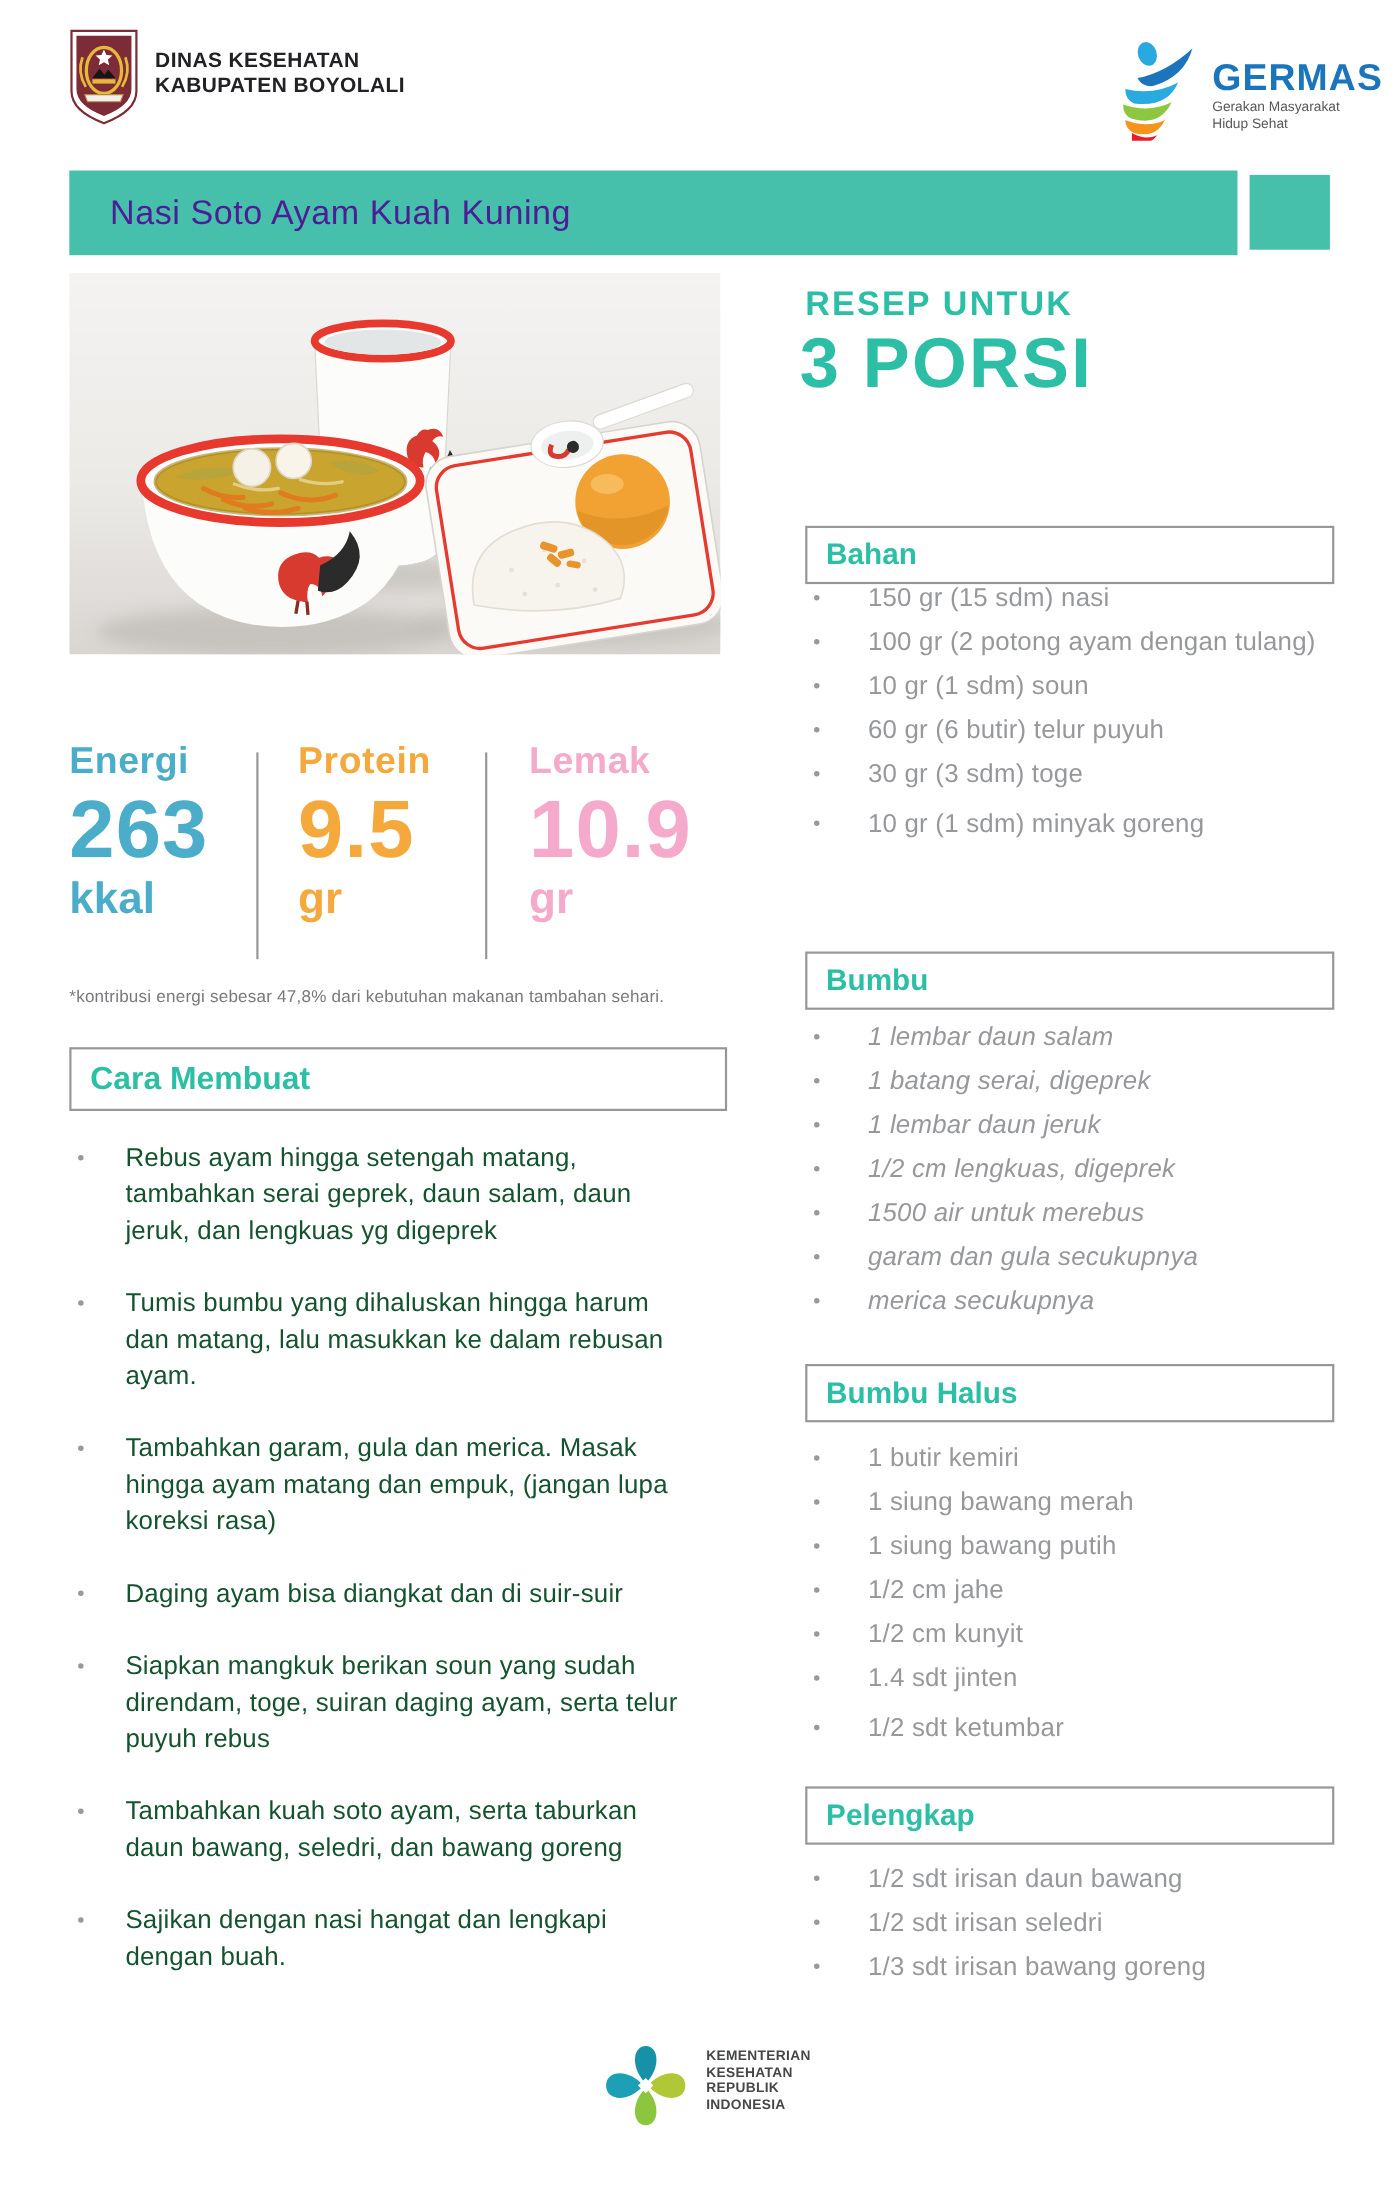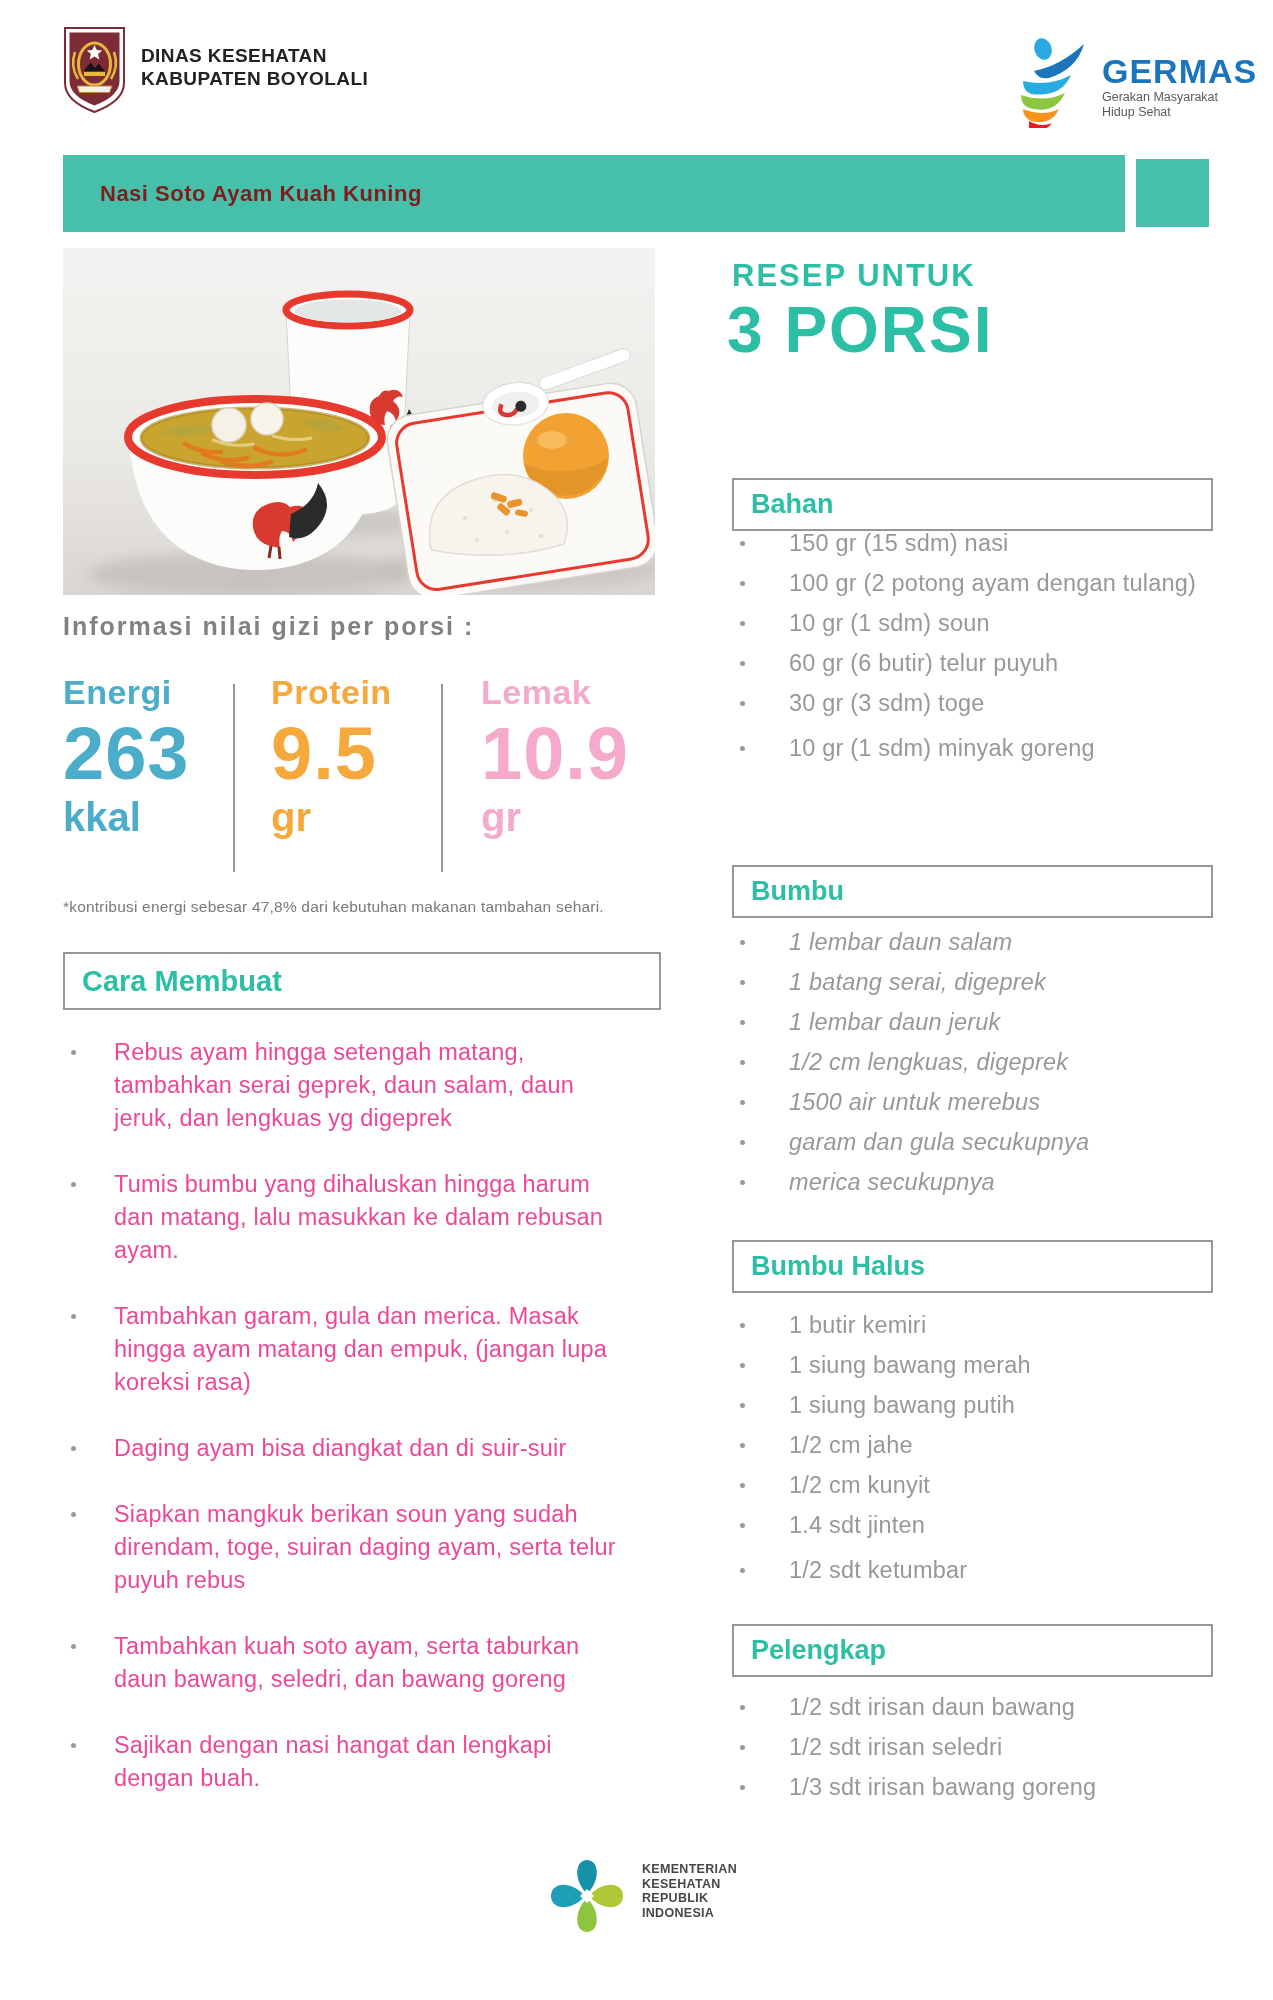--- a/index.html
+++ b/index.html
@@ -11,21 +11,21 @@
   .crest { position:absolute; left:63px; top:26px; width:63px; height:88px; }
   .agency { position:absolute; left:141px; top:44px; font-size:19px; font-weight:bold; color:#232125; line-height:23px; letter-spacing:.4px; }
   .germas { position:absolute; left:1000px; top:36px; display:flex; align-items:flex-start; }
   .germas-icon { width:100px; height:92px; }
   .germas-words { margin-left:2px; margin-top:18px; }
   .germas-name { font-size:34px; font-weight:800; color:#1b75bc; letter-spacing:1px; line-height:34px; }
   .germas-tagline { font-size:12.5px; color:#58595b; line-height:15px; margin-top:2px; }
 
   
   .title-bar { position:absolute; left:63px; top:155px; width:1062px; height:77px; background:#46c0ab; display:flex; align-items:center; padding-left:37px; }
-  .title-bar span { color:#7f1d1d; font-size:22px; font-weight:700; letter-spacing:.5px; }
+  .title-bar span { color:#4c1d95; font-size:31px; font-weight:400; letter-spacing:.5px; }
   .title-square { position:absolute; left:1136px; top:159px; width:73px; height:68px; background:#46c0ab; }
 
   
   .photo { position:absolute; left:63px; top:248px; width:592px; height:347px; }
 
   
   .info-heading { position:absolute; left:63px; top:612px; font-size:25px; font-weight:800; color:#7f8285; letter-spacing:2px; }
   .nutri-row { position:absolute; left:63px; top:672px; width:600px; display:flex; }
   .nutri-col { display:flex; flex-direction:column; }
   .nutri-col.c1 { width:170px; }
@@ -50,21 +50,21 @@
   .bahan-box { top:478px; }
   .bumbu-box { top:865px; }
   .bhalus-box { top:1240px; }
   .pelengkap-box { top:1624px; }
 
   
   ul { list-style:none; }
   .dot { flex:none; width:5px; height:5px; border-radius:50%; background:#97999c; margin-top:14px; margin-left:8px; }
   .steps { position:absolute; left:63px; top:1036px; width:600px; }
   .steps li { display:flex; margin-bottom:33px; }
-  .steps .txt { margin-left:38px; width:505px; font-size:23.5px; color:#ec4899; line-height:33px; letter-spacing:.2px; }
+  .steps .txt { margin-left:38px; width:505px; font-size:23.5px; color:#14532d; line-height:33px; letter-spacing:.2px; }
 
   .rc-list { position:absolute; left:732px; width:500px; }
   .rc-list li { display:flex; margin-bottom:9px; }
   .rc-list .txt { margin-left:44px; width:412px; font-size:23.5px; color:#96989b; line-height:31px; letter-spacing:.2px; }
   .rc-list .dot { margin-top:13px; }
   .bahan-list { top:528px; }
   .bahan-list li:last-child { margin-top:14px; }
   .bumbu-list { top:927px;font-style:italic; }
   .bhalus-list { top:1310px; }
   .bhalus-list li:last-child { margin-top:14px; }
@@ -197,21 +197,20 @@
         </g>
         <circle cx="166" cy="177" r="17" fill="#f6f1e6" stroke="#ded5c2" stroke-width="1.5"></circle>
         <circle cx="204" cy="171" r="16" fill="#f8f4ea" stroke="#ded5c2" stroke-width="1.5"></circle>
         <path d="M205 256 q-17 6 -15 23 q2 15 17 19 l10 2 q-2 -11 2 -17 q9 0 11 11 q10 -9 2 -23 q6 -6 14 -2 q-2 -15 -19 -10 q-8 -8 -22 -3z" fill="#d93a2f"></path>
         <path d="M228 266 q23 -10 27 -31 q19 23 -2 46 q-12 13 -27 8z" fill="#2b2b2b"></path>
         <path d="M208 298 l-2 12 M216 299 l1 12" stroke="#8a2b21" stroke-width="3" fill="none"></path>
       </g>
     </svg>
   </div>
 
-  <div class="info-heading">Informasi nilai gizi per porsi :</div>
 
   <div class="nutri-row">
     <div class="nutri-col c1">
       <div class="nutri-label c-energi">Energi</div>
       <div class="nutri-value c-energi">263</div>
       <div class="nutri-unit c-energi">kkal</div>
     </div>
     <div class="nutri-divider"></div>
     <div class="nutri-col c2">
       <div class="nutri-label c-protein">Protein</div>

